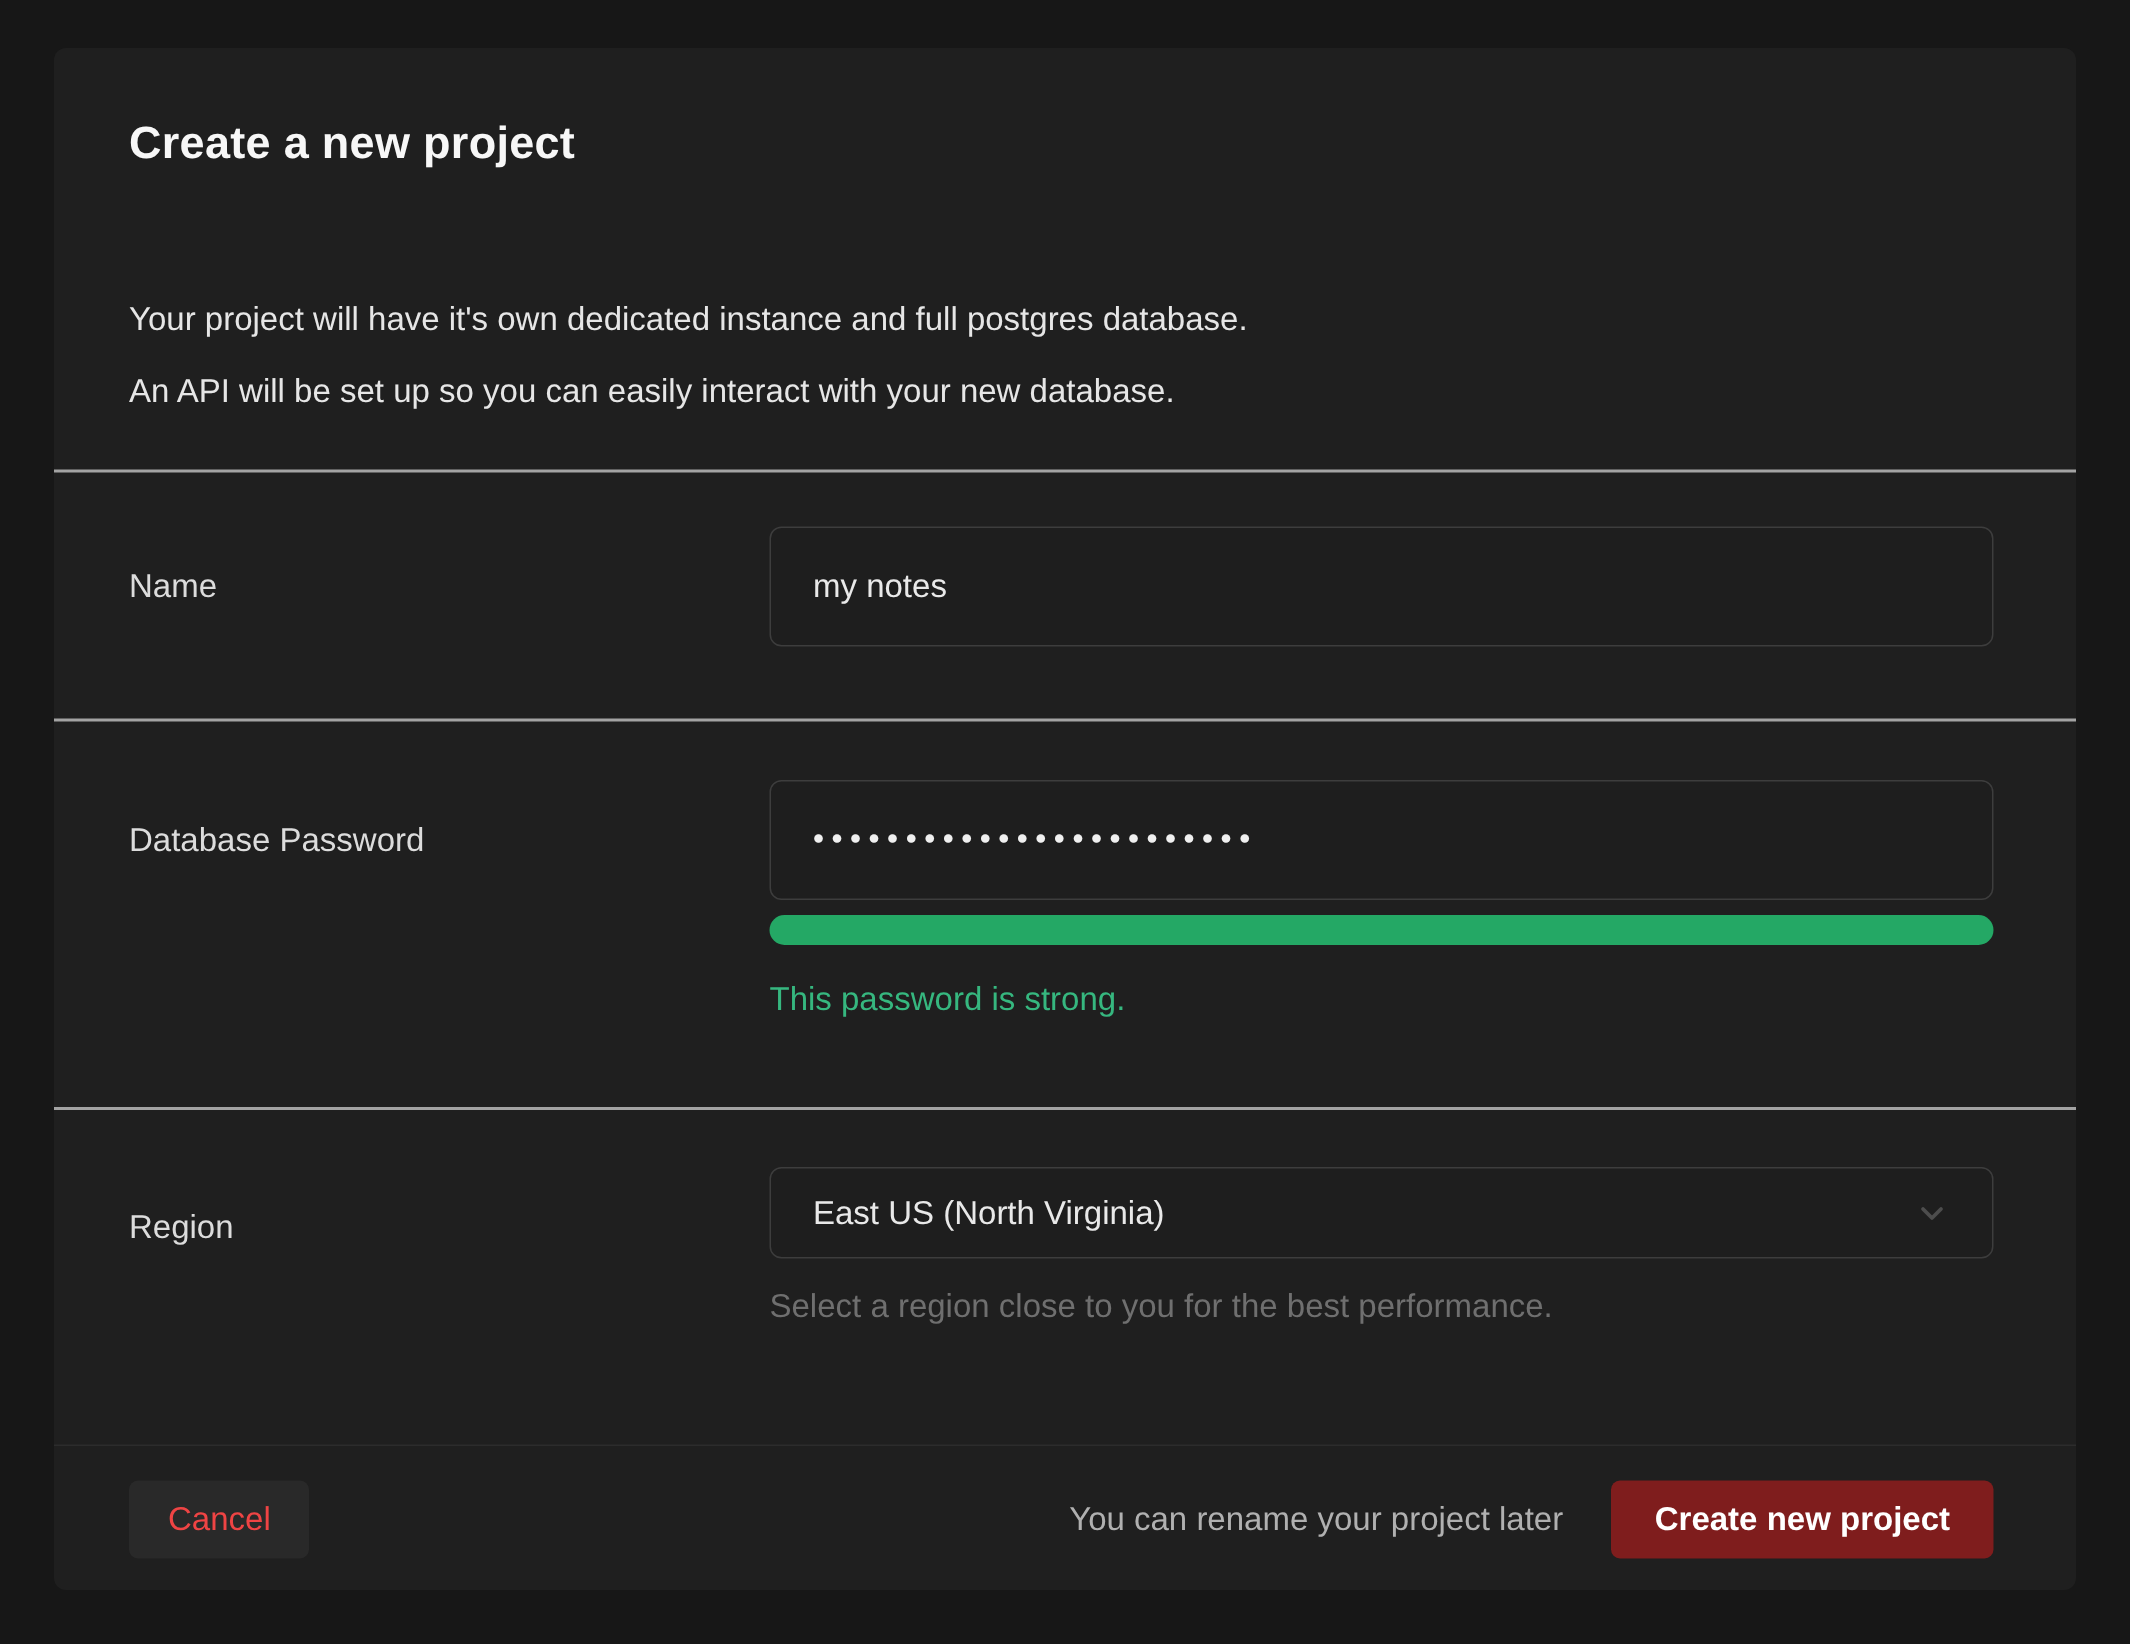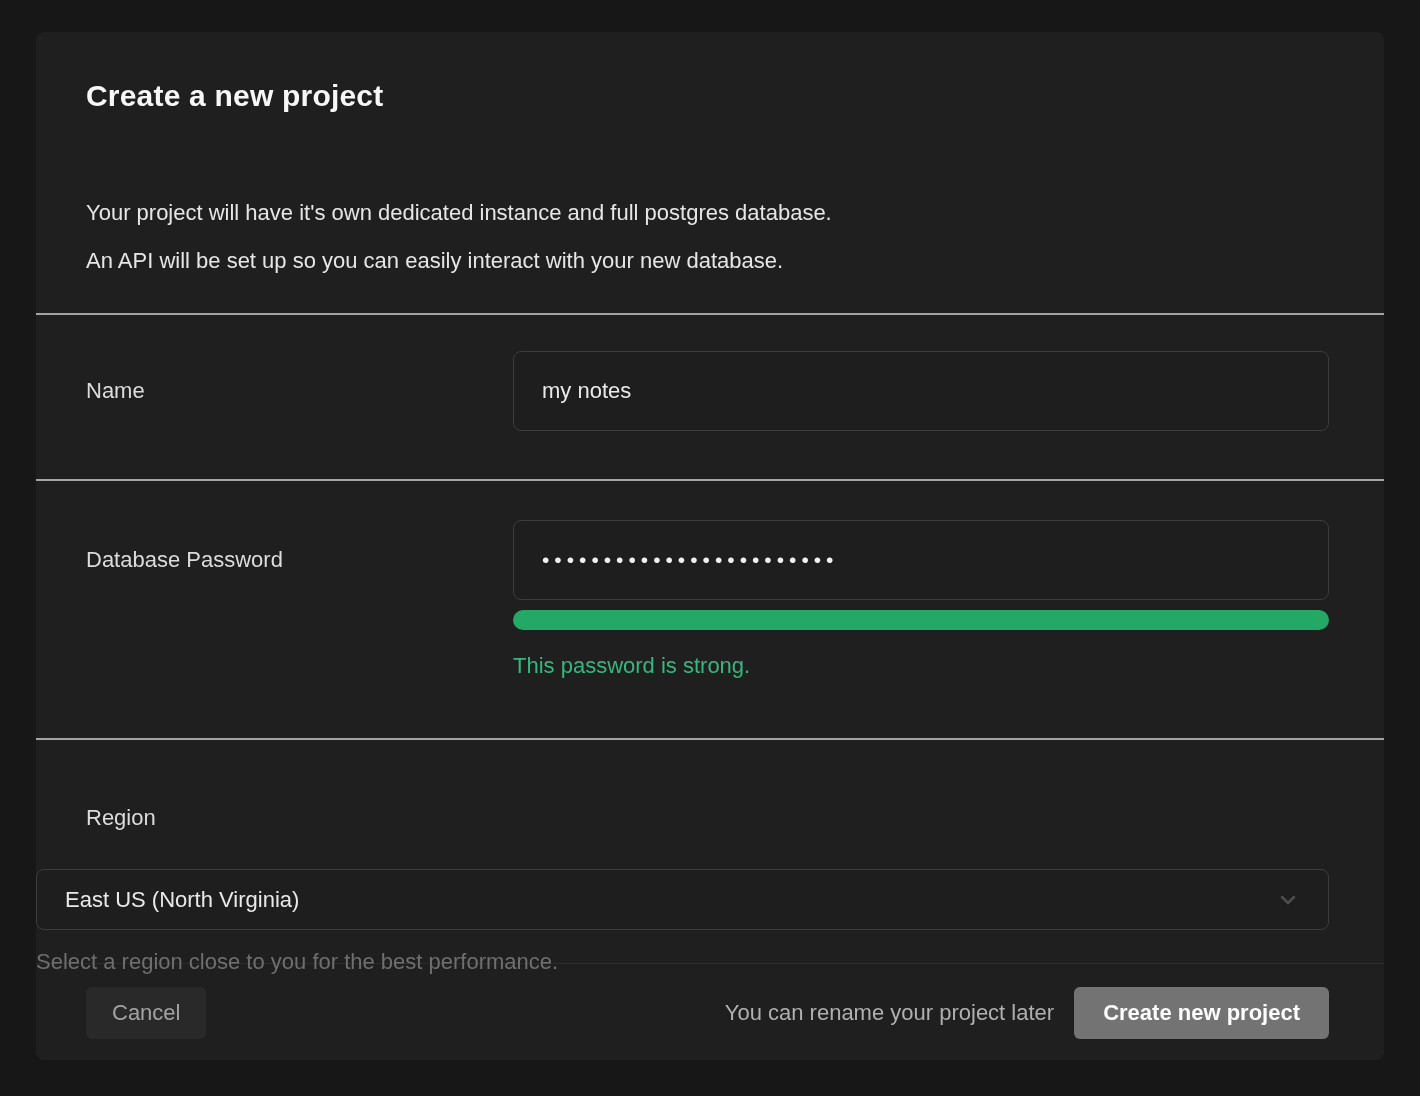--- a/index.html
+++ b/index.html
@@ -27,21 +27,21 @@
     letter-spacing: 0.2px;
   }
   .dialog-desc { color: #e6e6e6; font-size: 22px; line-height: 26px; font-weight: 400; }
   .dialog-desc.line1 { margin-top: 86px; }
   .dialog-desc.line2 { margin-top: 22px; }
 
   
   .row { display: flex; border-top: 2px solid #a3a3a3; }
   .row-name     { height: 166px; }
   .row-password { height: 259px; }
-  .row-region   { height: 225px; flex-direction: column; }
+  .row-region   { height: 225px; }
   .row-label-col {
     width: 477px;
     padding-left: 50px;
     padding-top: 63px;
     flex: none;
   }
   .row-name .row-label-col     { padding-top: 63px; }
   .row-password .row-label-col { padding-top: 66px; }
   .row-region .row-label-col   { padding-top: 65px; }
   .field-label { color: #dcdcdc; font-size: 22px; line-height: 26px; }
@@ -118,29 +118,29 @@
   .btn {
     border: none;
     border-radius: 6px;
     font-family: "Liberation Sans", sans-serif;
     font-size: 22px;
     cursor: pointer;
     height: 52px;
   }
   .btn-cancel {
     background: #292929;
-    color: #a3a3a3;
+    color: #ef4444;
     padding: 0 26px;
     font-weight: 400;
     text-align: center;
   }
-  .footer-right { display: flex; align-items: center; gap: 20px; }
+  .footer-right { display: flex; align-items: center; gap: 32px; }
   .footer-note { color: #b0b0b0; font-size: 22px; }
   .btn-submit {
-    background: #737373;
+    background: #7f1d1d;
     color: #ffffff;
     font-weight: 700;
     padding: 0 29px;
   }
 </style>
 </head>
 <body>
 
 <div class="card">
 

